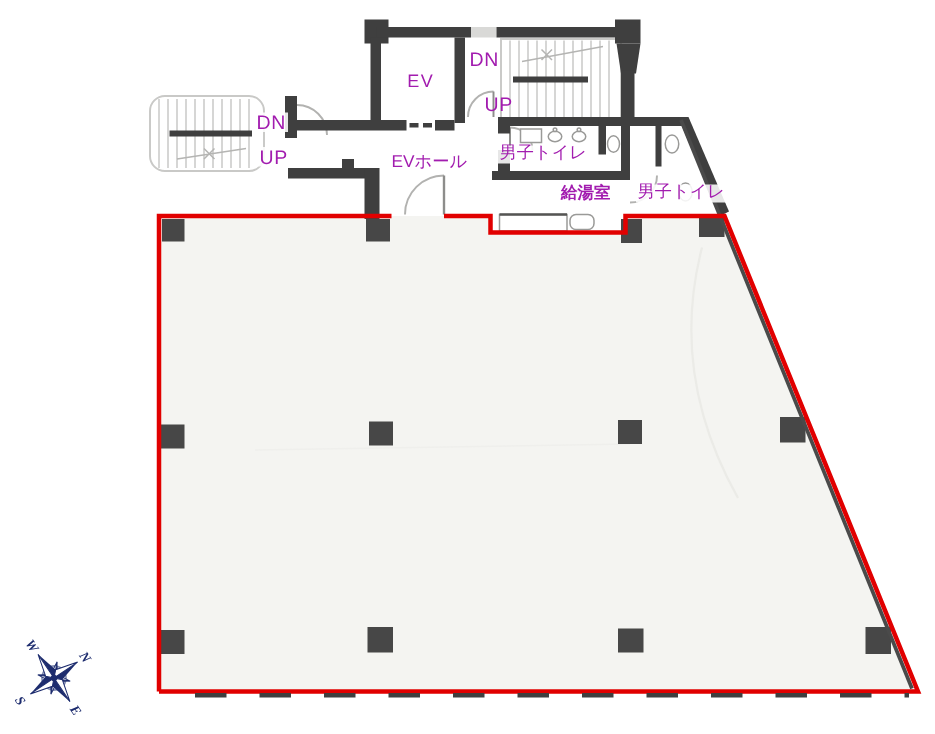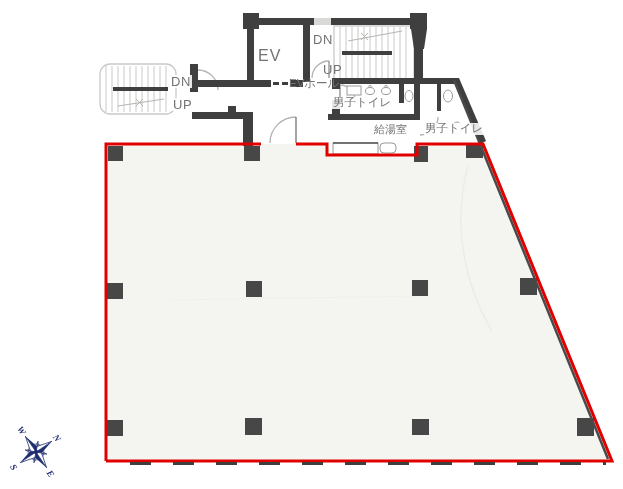--- a/index.html
+++ b/index.html
@@ -2,27 +2,27 @@
 <html><head>
 <meta charset="utf-8">
 <style>
   html,body{margin:0;padding:0;background:#ffffff;}
   .canvas{
     position:relative;width:623px;height:489px;background:#ffffff;
     font-family:"Liberation Sans", sans-serif;overflow:hidden;
   }
   .canvas svg{position:absolute;left:0;top:0;}
   .lbl{
-    position:absolute;color:#737373;white-space:nowrap;line-height:1;
+    position:absolute;color:#a21caf;white-space:nowrap;line-height:1;
     font-family:"Liberation Sans", sans-serif;
   }
   .lbl.cjk{font-size:11.5px;}
   .lbl.latin{font-size:13px;letter-spacing:.5px;}
   .lbl.onfloor{background:rgba(255,255,255,.88);padding:0 1px;}
-  .ev{width:45px;font-size:16px;letter-spacing:1px;}
+  .ev{width:45px;text-align:center;font-size:12px;letter-spacing:1px;}
 </style>
 </head>
 <body>
 
 <div class="canvas">
 
   <svg width="623" height="489" viewBox="0 0 623 489">
 
     <g>
       <polygon points="106,144 483,144 612,461 106,461" fill="#f4f4f1"></polygon>
@@ -166,18 +166,18 @@
   </svg>
 
   <div class="lbl ev" style="left:258px;top:48px;">EV</div>
 
   <div class="lbl latin" style="left:313px;top:33px;">DN</div>
   <div class="lbl latin" style="left:323px;top:63px;">UP</div>
 
   <div class="lbl latin onfloor" style="left:170px;top:75px;">DN</div>
   <div class="lbl latin onfloor" style="left:172px;top:98px;">UP</div>
 
-  <div class="lbl cjk" style="left:261px;top:78px;margin-left:28px;">EVホール</div>
+  <div class="lbl cjk" style="left:261px;top:103px;">EVホール</div>
   <div class="lbl cjk onfloor" style="left:332px;top:97px;">男子トイレ</div>
-  <div class="lbl cjk onfloor" style="left:373px;top:124px;font-size:11px;">給湯室</div>
+  <div class="lbl cjk onfloor" style="left:373px;top:124px;font-size:11px;font-weight:bold;">給湯室</div>
   <div class="lbl cjk onfloor" style="left:424px;top:123px;">男子トイレ</div>
 
 </div>
 
 </body></html>

